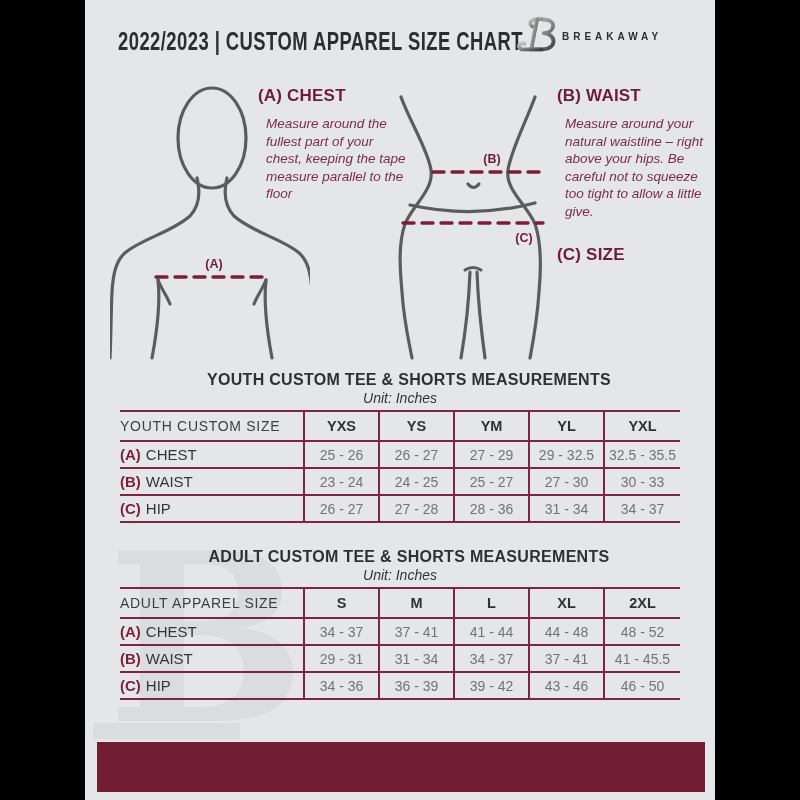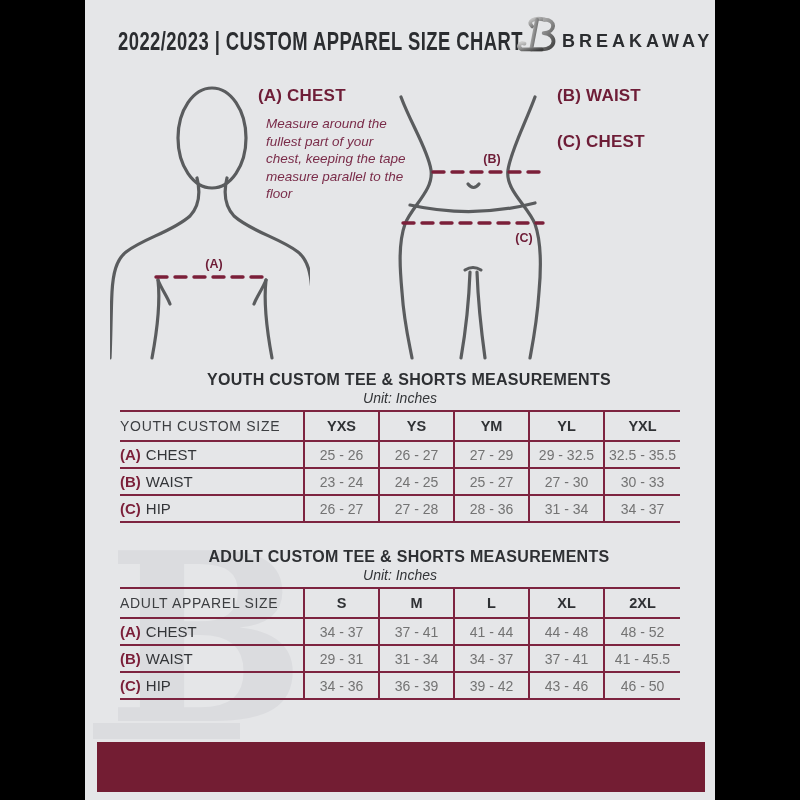--- a/index.html
+++ b/index.html
@@ -3,21 +3,21 @@
 <meta charset="utf-8">
 <style>
   html,body{margin:0;padding:0;width:800px;height:800px;background:#000;overflow:hidden;
     font-family:"Liberation Sans", sans-serif;}
   .doc{position:absolute;left:85px;top:0;width:630px;height:800px;background:#e5e6e8;overflow:hidden;}
 
   
   .hdr-title{position:absolute;left:33px;top:27px;font-size:20px;font-weight:700;color:#2b2d30;
     letter-spacing:0.5px;transform:scale(0.92,1.25);transform-origin:left top;white-space:nowrap;z-index:2;}
   .logo{position:absolute;left:428px;top:12px;width:46px;height:46px;z-index:2;}
-  .brand{position:absolute;left:477px;top:31px;font-size:18px;font-weight:700;letter-spacing:4px;
+  .brand{position:absolute;left:477px;top:31px;font-size:10px;font-weight:700;letter-spacing:4px;
     color:#2b2d30;z-index:2;white-space:nowrap;}
 
   
   .instr{position:absolute;z-index:2;}
   .instr h3{margin:0 0 9px 0;font-size:17px;font-weight:700;color:#6e1d37;letter-spacing:0.2px;}
   .instr p{margin:8px;font-size:13.5px;font-style:italic;font-weight:500;color:#7a2c49;line-height:1.3;}
   .instr-chest{left:173px;top:86px;width:158px;}
   .instr-right{left:472px;top:86px;width:160px;}
   .instr-right .gap{height:17px;}
 
@@ -99,22 +99,23 @@
     <text x="101" y="69" text-anchor="middle">(B)</text>
     <text x="133" y="148" text-anchor="middle">(C)</text>
   </svg>
 
   <div class="instr instr-chest">
     <h3>(A) CHEST</h3>
     <p>Measure around the fullest part of your chest, keeping the tape measure parallel to the floor</p>
   </div>
   <div class="instr instr-right">
     <h3>(B) WAIST</h3>
+    <p>Measure around your natural waistline – right above your hips. Be careful not to squeeze too tight to allow a little give.</p>
     <div class="gap"></div>
-    <h3>(C) CHEST</h3>
+    <h3>(C) SIZE</h3>
   </div>
 
   <div class="watermark">B</div>
   <div class="watermark-bar"></div>
 
   <div class="tbl-title" style="top:371px">YOUTH CUSTOM TEE &amp; SHORTS MEASUREMENTS</div>
   <div class="tbl-unit" style="top:390px">Unit: Inches</div>
   <table class="size-table" style="top:410px">
     <colgroup>
         <col style="width:184px">

